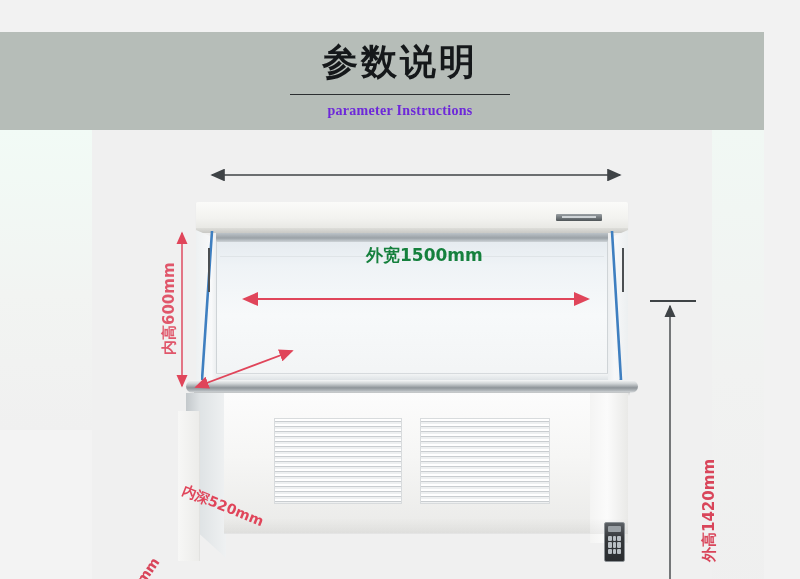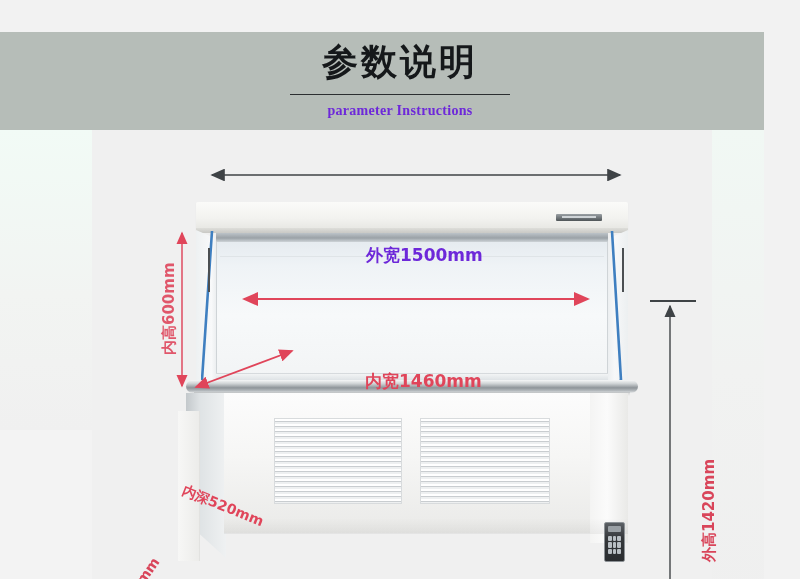--- a/index.html
+++ b/index.html
@@ -183,21 +183,21 @@
   .dim{position:absolute;}
   .dim-label{
     position:absolute;white-space:nowrap;
     font-family:"DejaVu Sans","Liberation Sans",sans-serif;
     font-weight:700;color:#d9455a;
   }
 
   
   .ext-top-l{position:absolute;left:208px;top:118px;width:2px;height:44px;background:#4b4f52;}
   .ext-top-r{position:absolute;left:622px;top:118px;width:2px;height:44px;background:#4b4f52;}
-  .lbl-outer-w{left:366px;top:114px;font-size:17px;color:#6d28d9;}
+  .lbl-outer-w{left:366px;top:114px;font-size:17px;color:#15803d;}
 
   
   .lbl-inner-h{
     left:160px;top:225px;font-size:15px;color:#e0566a;
     transform:rotate(-90deg);transform-origin:left top;
   }
 
   
   .lbl-inner-w{left:365px;top:240px;font-size:17px;color:#e0455a;}
 
@@ -321,19 +321,18 @@
     </svg>
 
     <div class="ext-top-l"></div>
     <div class="ext-top-r"></div>
     <div class="ext-od-top"></div>
 
     <div class="ext-oh-top"></div>
 
     <div class="dim-label lbl-outer-w">外宽1500mm</div>
     <div class="dim-label lbl-inner-h">内高600mm</div>
-    <div class="dim-label lbl-inner-w">内宽1460mm</div>
     <div class="dim-label lbl-inner-d">内深520mm</div>
     <div class="dim-label lbl-outer-d">外深720mm</div>
     <div class="dim-label lbl-outer-h">外高1420mm</div>
 
   </div>
 </div>
 
 </body></html>

